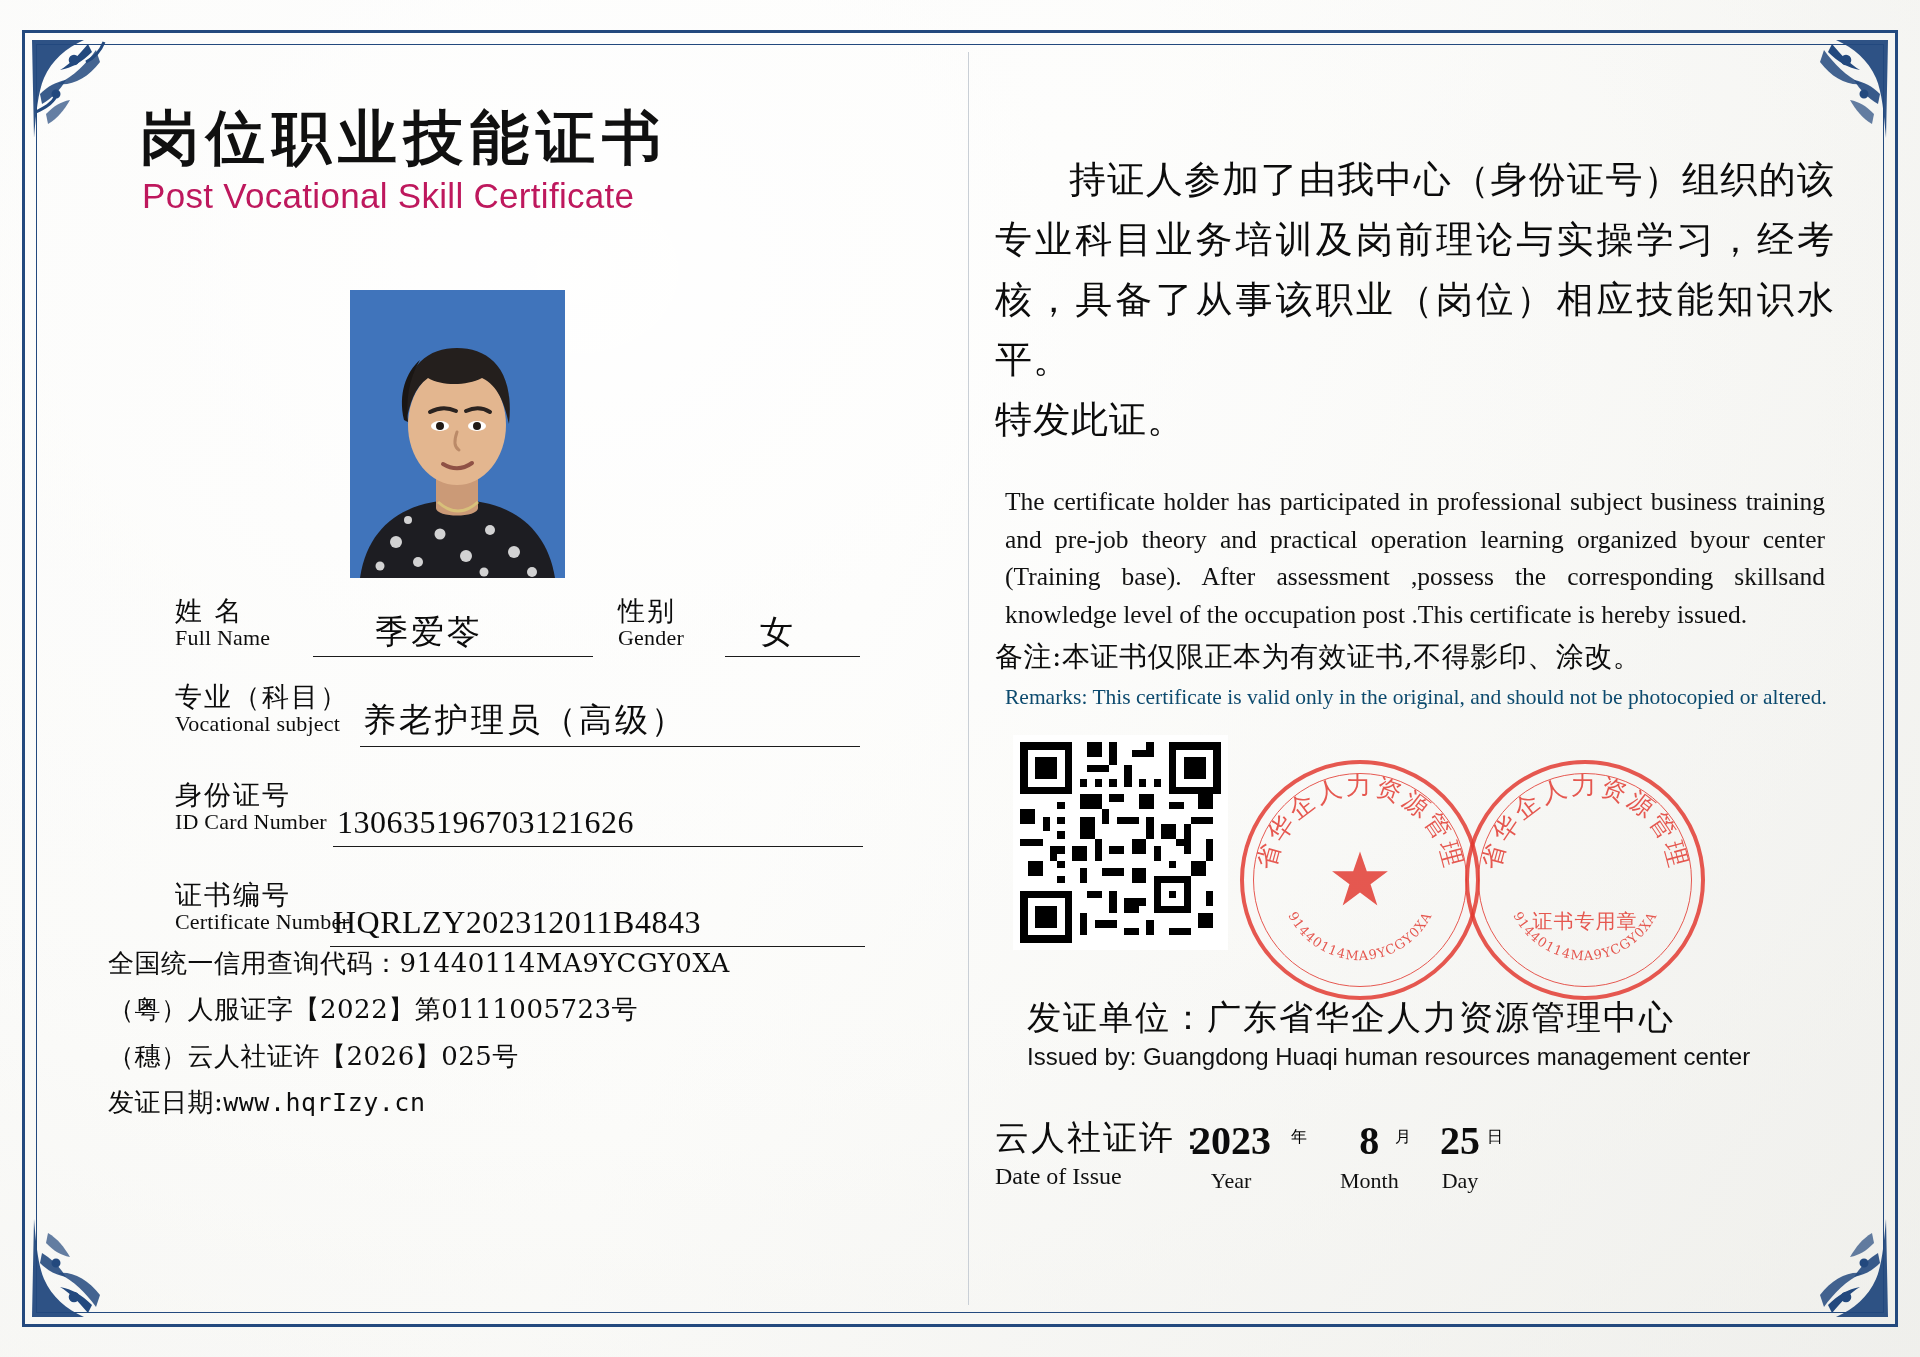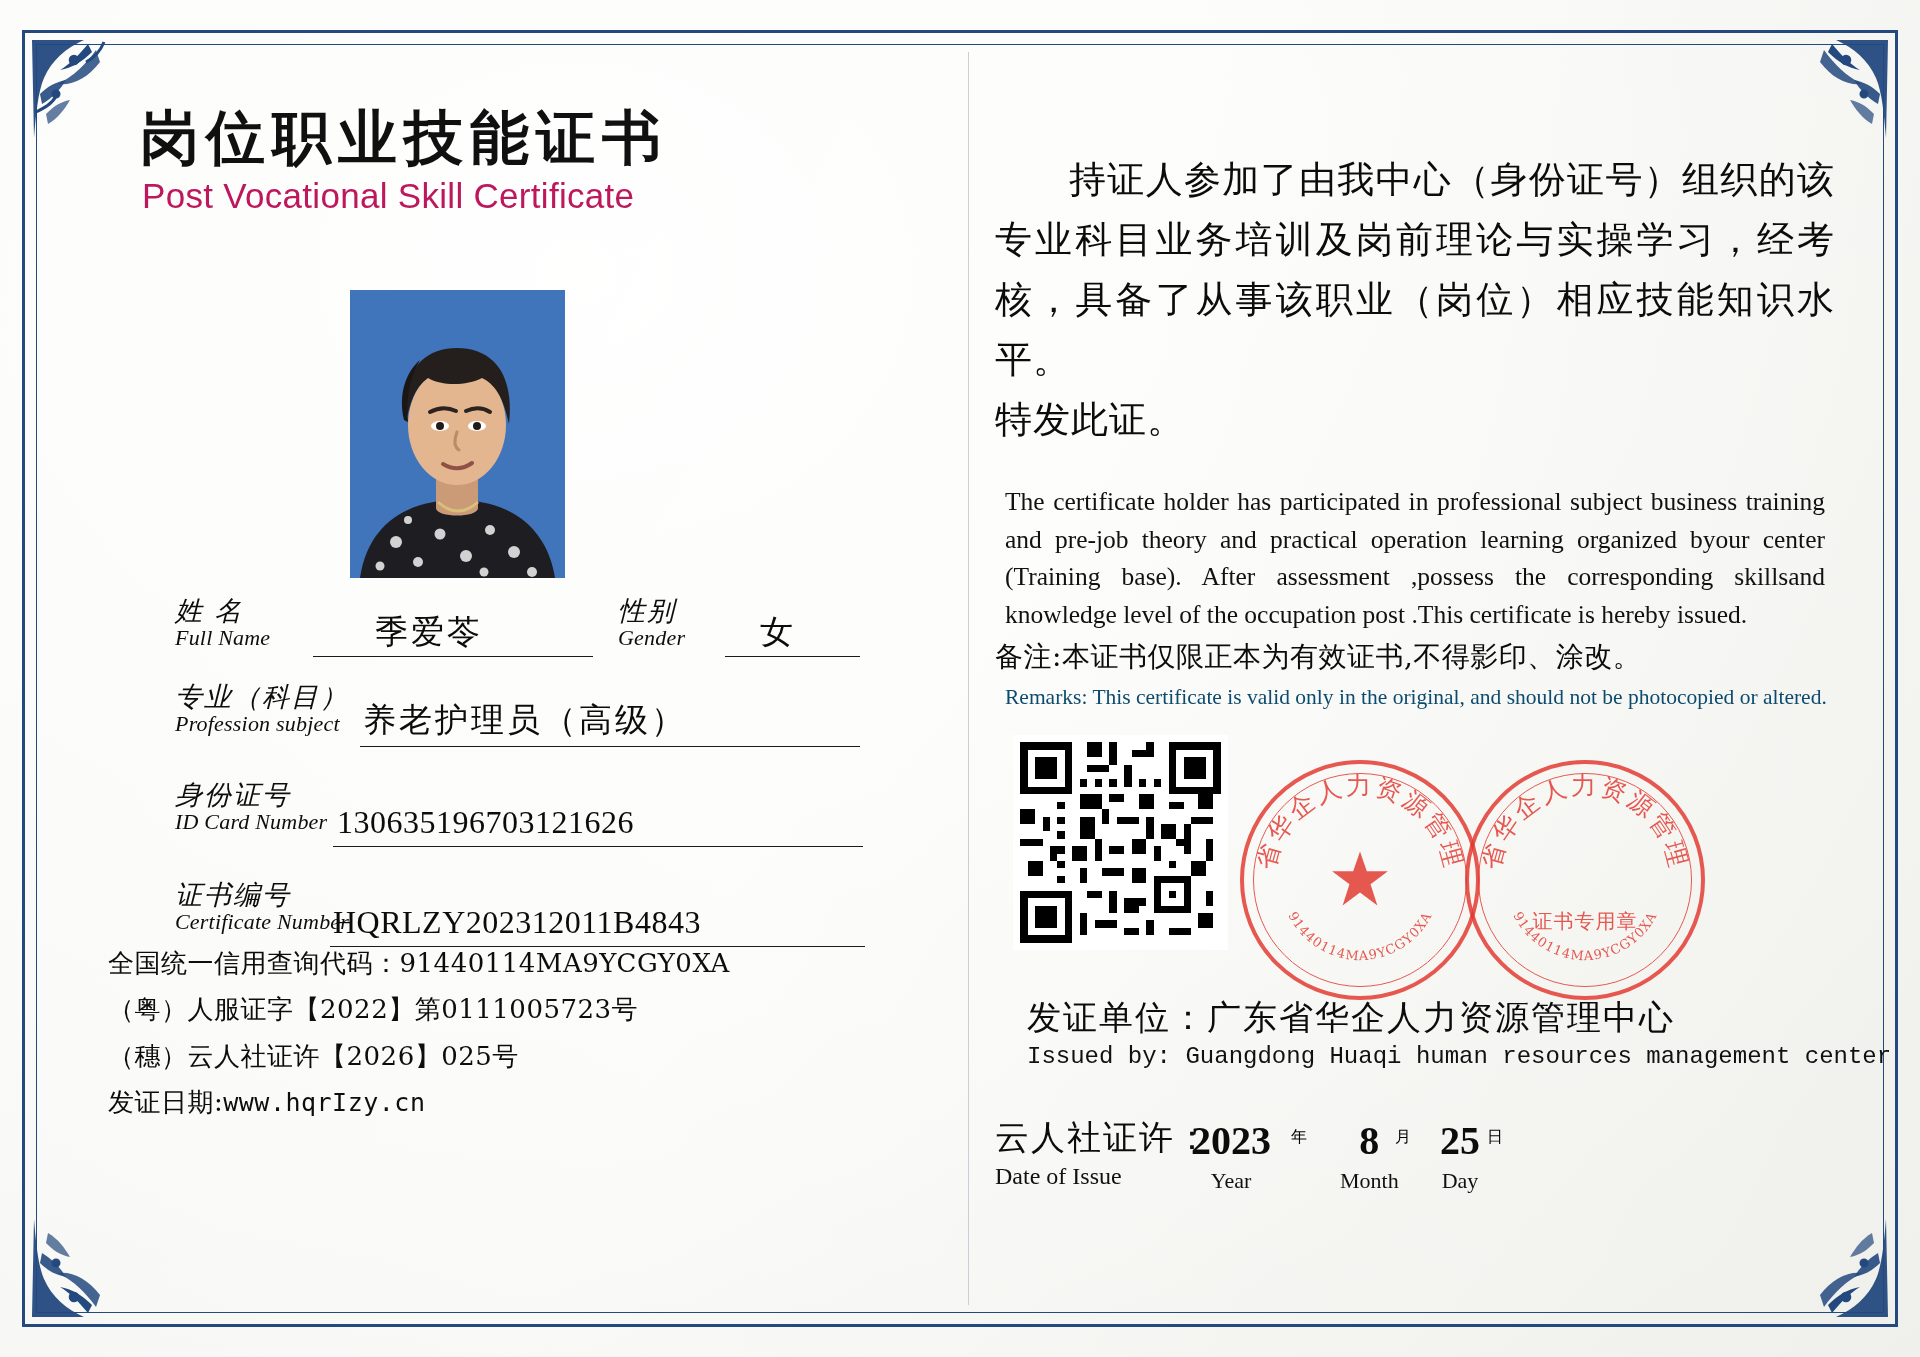--- a/index.html
+++ b/index.html
@@ -115,21 +115,20 @@
     width: 830px;
   }
   .field-row {
     position: relative;
     height: 62px;
   }
   .lbl {
     position: absolute;
     font-family: "DejaVu Serif", serif;
     color: #0d0d0d;
-    font-style: italic;
   }
   .lbl .cn {
     display: block;
     font-size: 27px;
     letter-spacing: 2px;
     line-height: 1.12;
   }
   .lbl .en {
     display: block;
     font-family: "Liberation Serif", serif;
@@ -287,21 +286,21 @@
     margin-left: 32px;
   }
   .issuer .cn {
     font-family: "DejaVu Serif", serif;
     font-size: 34px;
     color: #0c0c0c;
     letter-spacing: 2px;
     white-space: nowrap;
   }
   .issuer .en {
-    font-family: Liberation Mono, monospace;
+    font-family: Liberation Sans, sans-serif;
     font-size: 24px;
     color: #111;
     margin-top: 2px;
     white-space: nowrap;
   }
 
   .issue-date {
     position: absolute;
     left: 0;
     top: 1055px;
@@ -451,21 +450,21 @@
           <span class="cn">性别</span>
           <span class="en">Gender</span>
         </div>
         <div class="rule" style="left:620px; top:66px; width:135px;"></div>
         <div class="val hand-cn" style="left:655px; top:20px;">女</div>
       </div>
 
       <div class="field-row" style="height:92px;">
         <div class="lbl" style="left:70px; top:6px;">
           <span class="cn">专业（科目）</span>
-          <span class="en">Profession subject</span>
+          <span class="en">Vocational subject</span>
         </div>
         <div class="rule" style="left:255px; top:70px; width:500px;"></div>
         <div class="val hand-cn" style="left:258px; top:22px;">养老护理员（高级）</div>
       </div>
 
       <div class="field-row" style="height:98px;">
         <div class="lbl" style="left:70px; top:12px;">
           <span class="cn">身份证号</span>
           <span class="en">ID Card Number</span>
         </div>

